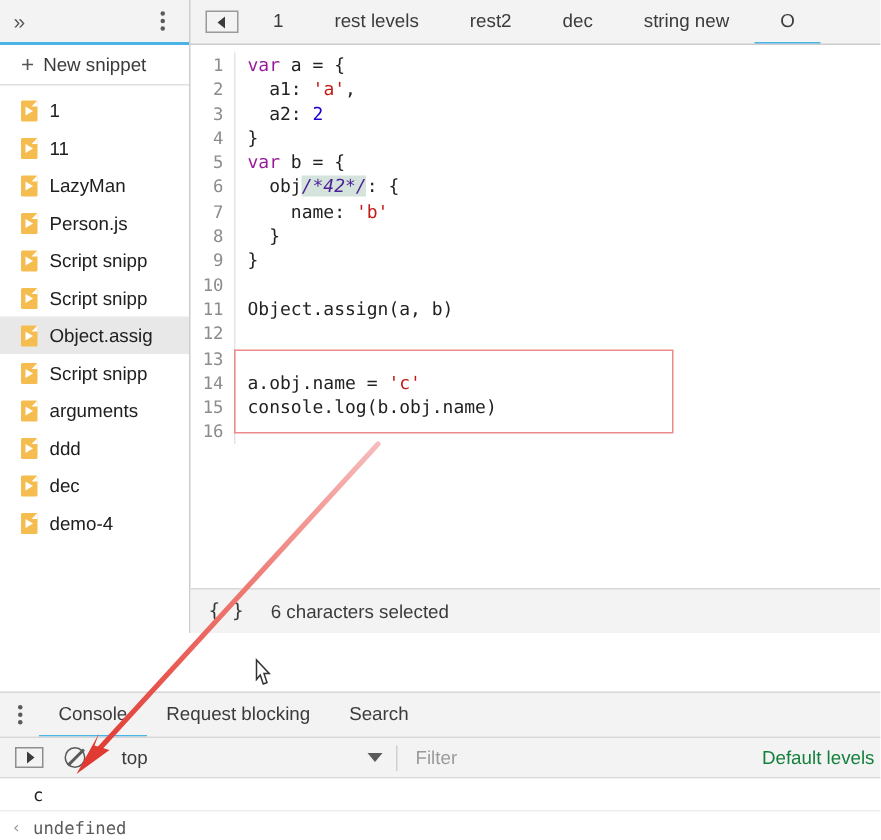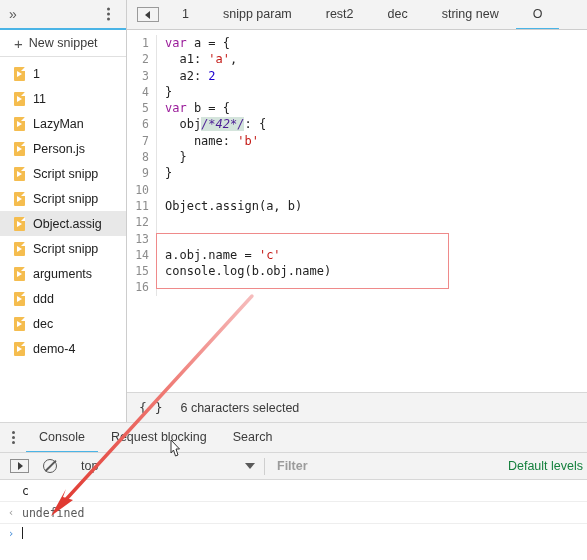--- a/index.html
+++ b/index.html
@@ -162,20 +162,21 @@
     font-size: 13px; color: #3b3b3b; margin-right: 18px;
   }
   .status-text { font-size: 12.5px; color: #3b3b3b; text-align: center; }
 
   
   .drawer-tabs {
     height: 30px; background: #f3f3f3;
     border-top: 1px solid #d7d7d7;
     display: flex; align-items: center;
     position: relative;
+    margin-top: 39px;
   }
   .drawer-kebab {
     width: 26px; display: flex; flex-direction: column;
     align-items: center; gap: 2px; flex: none;
   }
   .drawer-kebab i { width: 3px; height: 3px; border-radius: 50%; background: #5a5a5a; }
   .dtab {
     font-size: 12.5px; color: #3b3b3b;
     padding: 0 13px; line-height: 28px; height: 30px;
     white-space: nowrap;
@@ -222,21 +223,21 @@
     border-left: 5px solid transparent;
     border-right: 5px solid transparent;
     border-top: 6px solid #5a5a5a;
   }
   .ct-div {
     position: absolute; left: 264px; top: 5px;
     width: 1px; height: 17px; background: #cfcfcf;
   }
   .ct-filter {
     position: absolute; left: 277px;
-    font-size: 12.5px; color: #9b9b9b; font-weight: bold;
+    font-size: 12.5px; color: #9b9b9b;
   }
   .ct-levels {
     position: absolute; right: 4px;
     font-size: 12.5px; color: #15803d;
     white-space: nowrap;
   }
 
   
   .console-body { background: #fff; height: 62px; position: relative; }
   .c-row {
@@ -272,21 +273,21 @@
       <span class="kebab">
           <i></i>
           <i></i>
           <i></i>
         </span>
     </div>
 
     <div class="editor-tabbar">
       <span class="tab-nav-btn"></span>
       <span class="etab">1</span>
-      <span class="etab">snipp param</span>
+      <span class="etab">rest levels</span>
       <span class="etab">rest2</span>
       <span class="etab">dec</span>
       <span class="etab">string new</span>
       <span class="etab active">O</span>
     </div>
   </div>
 
   <div class="main-zone">
 
     <div class="snippet-panel">

